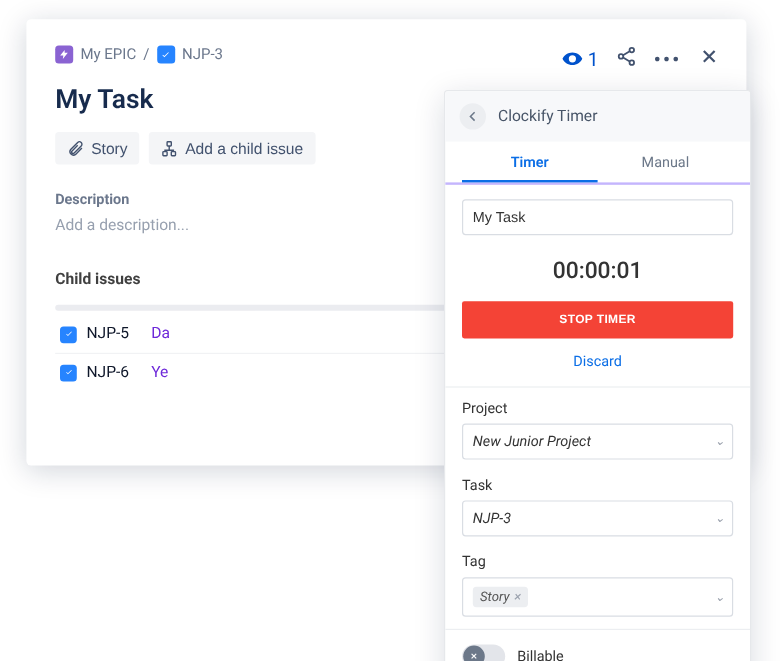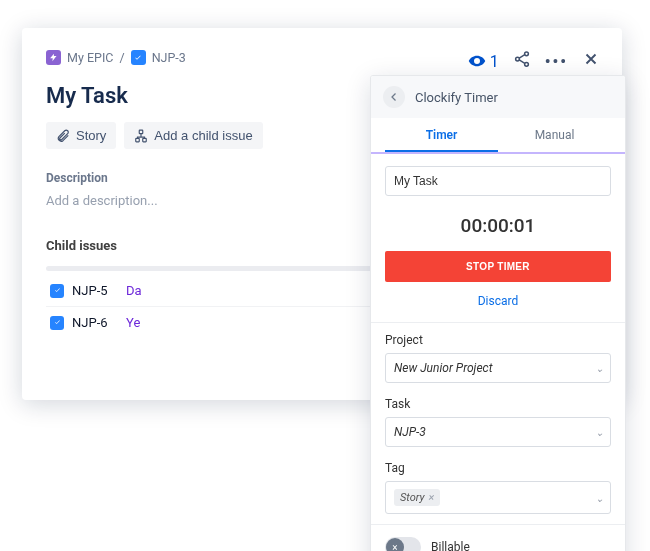--- a/index.html
+++ b/index.html
@@ -6,21 +6,21 @@
   body {
     font-family: -apple-system, BlinkMacSystemFont, "Segoe UI", Roboto, sans-serif;
     background: #fff;
     width: 650px;
     height: 551px;
     position: relative;
     overflow: hidden;
   }
   .card {
     position: absolute;
-    top: 28px; left: 22px;
+    top: 16px; left: 22px;
     width: 600px; height: 372px;
     background: #fff;
     border-radius: 4px;
     box-shadow: 0 4px 24px rgba(12,30,60,0.18);
     padding: 22px 24px;
   }
   .crumbs {
     display: flex; align-items: center; gap: 6px;
     font-size: 12.5px; color: #6b778c;
   }

